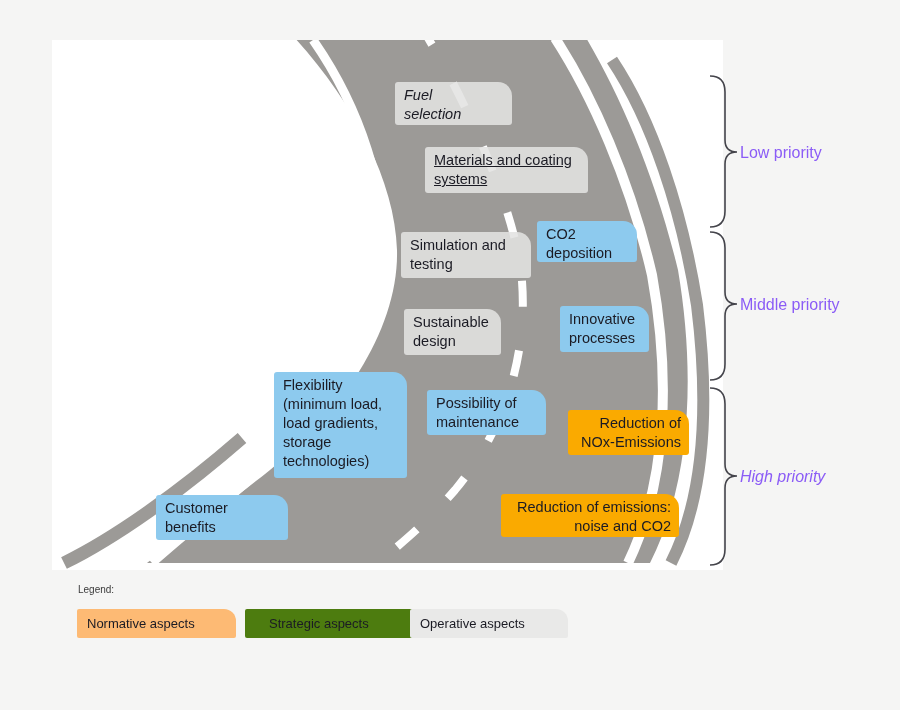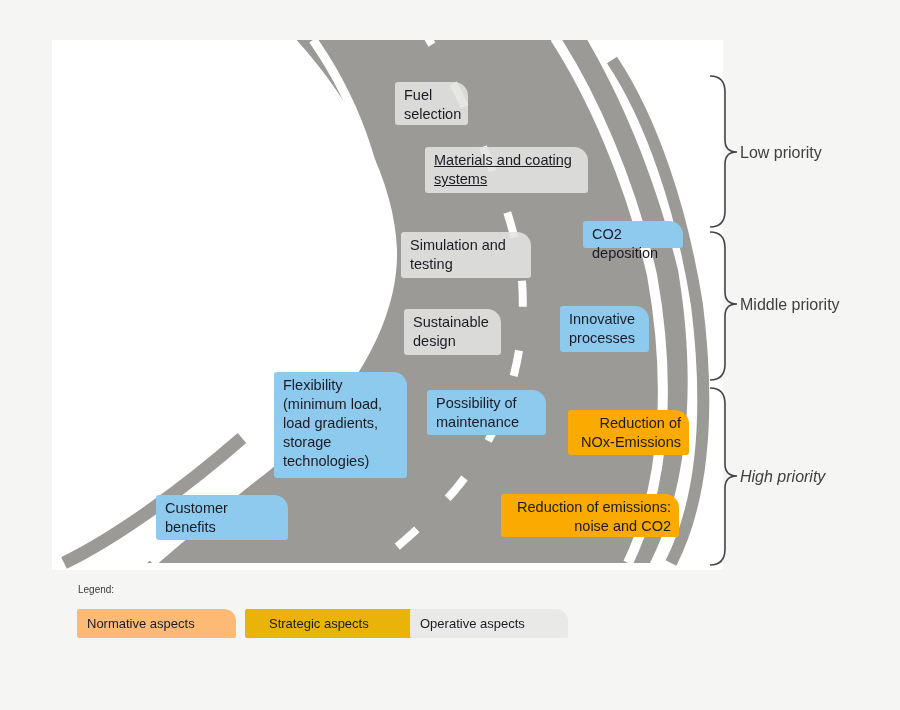--- a/index.html
+++ b/index.html
@@ -7,27 +7,27 @@
          font-family:"Liberation Sans","DejaVu Sans",sans-serif;}
   .panel{position:absolute;left:52px;top:40px;width:671px;height:530px;background:#ffffff;}
   svg.art{position:absolute;left:0;top:0;width:900px;height:710px;}
   .node{position:absolute;box-sizing:border-box;padding:4px 8px 4px 9px;
         border-radius:3px 14px 3px 3px;font-size:14.5px;line-height:19px;
         color:#1b1b24;white-space:pre-line;}
   .node.operative{background:rgba(226,226,225,0.88);}
   .node.strategic{background:#8dcaee;}
   .node.normative{background:#faaa00;text-align:right;}
   .priority-label{position:absolute;left:740px;height:20px;font-size:16px;line-height:20px;
-        color:#404040;white-space:nowrap;}
+        color:#8b5cf6;white-space:nowrap;}
   .legend-title{position:absolute;left:78px;top:584px;font-size:10px;color:#3a3a3a;}
   .legend-item{position:absolute;top:609px;height:29px;box-sizing:border-box;
         border-radius:2px 12px 2px 2px;font-size:13px;line-height:29px;
         padding-left:10px;color:#1b1b24;}
   .legend-item.normative{left:77px;width:159px;background:#fdba74;}
-  .legend-item.strategic{left:245px;width:180px;background:#eab308;padding-left:24px;}
+  .legend-item.strategic{left:245px;width:180px;background:#4d7c0f;padding-left:24px;}
   .legend-item.operative{left:410px;width:158px;background:#e9e9e8;}
 </style>
 </head>
 <body>
 
 <div class="stage">
 
   <div class="panel"></div>
 
   <svg class="art" viewBox="0 0 900 710">
@@ -44,27 +44,27 @@
       <path fill="none" stroke="#ffffff" stroke-width="10" d="M 555,38 C 592,95 630,180 652,275 C 670,375 668,480 628,563"></path>
       <path fill="none" stroke="#ffffff" stroke-width="8" stroke-dasharray="26 44" stroke-dashoffset="18" d="M 428,38 C 462,95 505,185 520,262 C 532,350 505,430 455,490 C 420,530 398,545 375,566"></path>
     </g>
     <g fill="none" stroke="#44444b" stroke-width="1.6">
       <path d="M 710,76 Q 725,76 725,92 L 725,140 Q 725,152 737,152 Q 725,152 725,164 L 725,211 Q 725,227 710,227"></path>
       <path d="M 710,232 Q 725,232 725,248 L 725,292 Q 725,304 737,304 Q 725,304 725,316 L 725,364 Q 725,380 710,380"></path>
       <path d="M 710,388 Q 725,388 725,404 L 725,464 Q 725,476 737,476 Q 725,476 725,488 L 725,549 Q 725,565 710,565"></path>
     </g>
   </svg>
 
-  <div class="node operative" style="left:395px;top:82px;width:73px;height:43px;">Fuel
+  <div class="node operative" style="left:395px;top:82px;width:117px;height:43px;font-style:italic;">Fuel
 selection</div>
   <div class="node operative" style="left:425px;top:147px;width:163px;height:46px;text-decoration:underline;">Materials and coating
 systems</div>
   <div class="node operative" style="left:401px;top:232px;width:130px;height:46px;">Simulation and
 testing</div>
-  <div class="node strategic" style="left:583px;top:221px;width:100px;height:27px;">CO2
+  <div class="node strategic" style="left:537px;top:221px;width:100px;height:41px;">CO2
 deposition</div>
   <div class="node operative" style="left:404px;top:309px;width:97px;height:46px;">Sustainable
 design</div>
   <div class="node strategic" style="left:274px;top:372px;width:133px;height:106px;">Flexibility
 (minimum load,
 load gradients,
 storage
 technologies)</div>
   <div class="node strategic" style="left:560px;top:306px;width:89px;height:46px;">Innovative
 processes</div>

